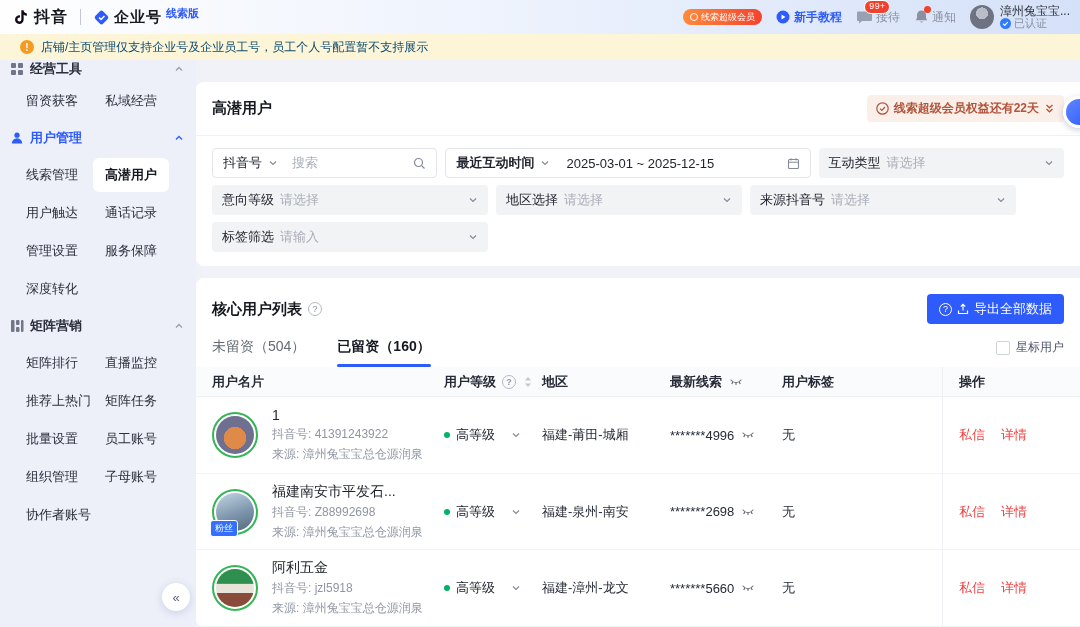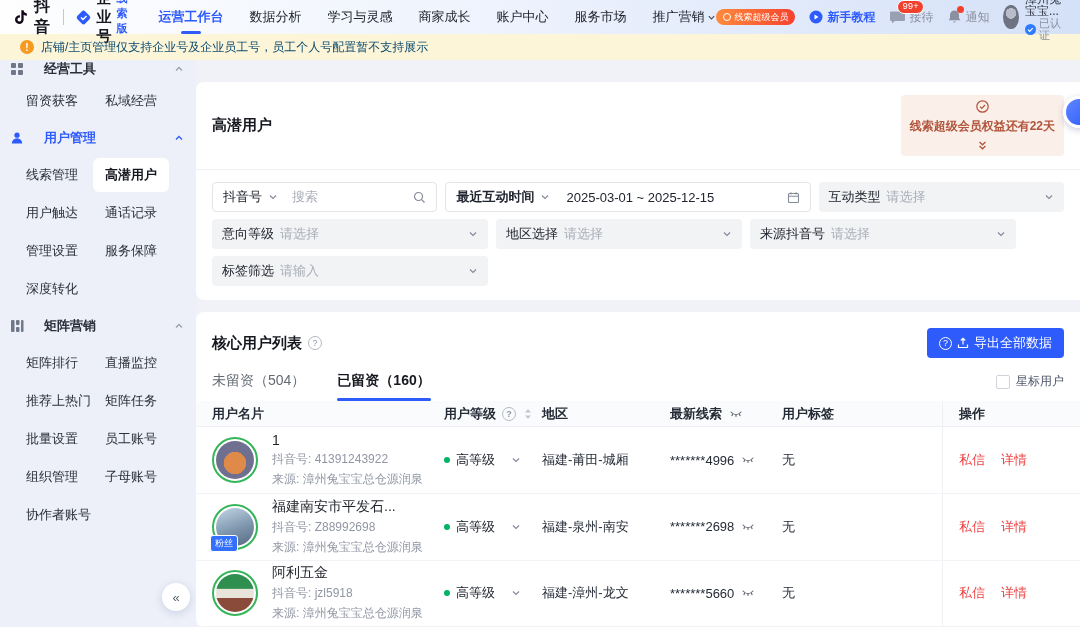--- a/index.html
+++ b/index.html
@@ -39,42 +39,42 @@
   .notice { height:26px; background:#fcf5d8; display:flex; align-items:center; gap:7px; padding:0 20px; }
   .warn-icon { width:14px; height:14px; border-radius:50%; background:#f59a23; color:#fff; font-size:10px;
     font-weight:bold; display:flex; align-items:center; justify-content:center; flex:0 0 auto; }
   .notice-text { font-size:12px; color:#0c4a6e; }
 
   
   .body-row { display:flex; height:567px; }
 
   
   .sidebar { position:relative; width:196px; flex:0 0 196px; background:#edf0f9; padding:2px 12px 0 10px; overflow:hidden; }
-  .side-head { display:flex; align-items:center; height:36px; gap:20px; cursor:pointer; }
+  .side-head { display:flex; align-items:center; height:36px; gap:6px; cursor:pointer; }
   .side-ico { color:#707789; display:flex; }
   .side-title { font-size:13px; font-weight:bold; color:#2a2f3a; flex:1; }
   .side-head.blue .side-title { color:#2e5bfb; }
   .side-head.blue .side-ico { color:#2e5bfb; }
   .side-caret { color:#9aa0b0; display:flex; }
   .side-head.blue .side-caret { color:#2e5bfb; }
   .side-items { display:flex; flex-wrap:wrap; padding-left:16px; }
   .side-item { width:50%; height:38px; display:flex; align-items:center; font-size:13px; color:#2a2f3a; cursor:pointer; white-space:nowrap; }
   .side-item.active { position:relative; }
   .side-item.active span { background:#fff; border-radius:6px; padding:8px 12px; margin-left:-12px; font-weight:bold; color:#16181f; }
   .collapse-btn { position:absolute; right:6px; bottom:16px; width:28px; height:28px; border-radius:50%;
     background:#fff; border:none; box-shadow:0 2px 8px rgba(40,60,120,.18); color:#5b6270; font-size:13px; cursor:pointer; }
 
   
   .main { flex:1; padding:22px 0 0 0; overflow:hidden; display:flex; flex-direction:column; }
   .card { background:#fff; border-radius:8px 0 0 8px; }
   .card-head { margin-bottom:12px; }
   .title-row { display:flex; align-items:center; justify-content:space-between; padding:13px 16px; border-bottom:1px solid #f0f1f5; }
   .page-title { font-size:15px; font-weight:bold; color:#16181f; }
   .member-badge { display:flex; align-items:center; gap:5px; background:#fbefe9; color:#b0543b;
-    font-size:12px; font-weight:bold; padding:5px 9px; border-radius:4px; cursor:pointer;flex-direction:column; }
+    font-size:12px; font-weight:bold; padding:5px 9px; border-radius:4px; cursor:pointer; }
 
   .filters { padding:12px 16px 14px; display:flex; flex-direction:column; gap:7px; }
   .f-row { display:flex; gap:8px; }
   .f-box { height:30px; display:flex; align-items:center; gap:6px; padding:0 10px; border-radius:4px; font-size:13px; cursor:pointer; }
   .f-white { background:#fff; border:1px solid #e3e5ea; }
   .f-gray { background:#f2f3f5; }
   .f-label { color:#20242e; white-space:nowrap; }
   .f-ph { color:#a9aeb8; white-space:nowrap; }
   .f-spacer { flex:1; }
   .w-combo { width:226px; } .w-time { width:366px; } .w-inter { width:246px; }
@@ -153,36 +153,20 @@
       <div class="brand">
         <span class="side-ico">
           <svg width="17" height="17" viewBox="0 0 17 17">
               <rect x="3" y="3" width="11" height="11" rx="2.5" transform="rotate(45 8.5 8.5)" fill="#2e5bfb"></rect>
               <path d="M6 8.5l2 2 3.5-3.5" stroke="#fff" stroke-width="1.5" fill="none"></path>
             </svg>
         </span>
         <span class="brand-text" style="font-size:15px">企业号</span>
       </div>
       <span class="edition">线索版</span>
-      <nav class="nav-items">
-        <a class="nav-item active">运营工作台</a>
-        <a class="nav-item">数据分析</a>
-        <a class="nav-item">学习与灵感</a>
-        <a class="nav-item">商家成长</a>
-        <a class="nav-item">账户中心</a>
-        <a class="nav-item">服务市场</a>
-        <a class="nav-item">
-          <span>推广营销</span>
-          <span style="display:flex">
-            <svg width="9" height="9" viewBox="0 0 10 10">
-                <path d="M2 3.5 5 6.5 8 3.5" stroke="#4a4f5c" fill="none" stroke-width="1.3"></path>
-              </svg>
-          </span>
-        </a>
-      </nav>
     </div>
     <div class="nav-right">
       <div class="promo-pill">
         <span class="promo-dot"></span>
         <span>线索超级会员</span>
       </div>
       <div class="tutorial">
         <span style="display:flex">
           <svg width="14" height="14" viewBox="0 0 14 14">
               <circle cx="7" cy="7" r="6.5" fill="#2e5bfb"></circle>

